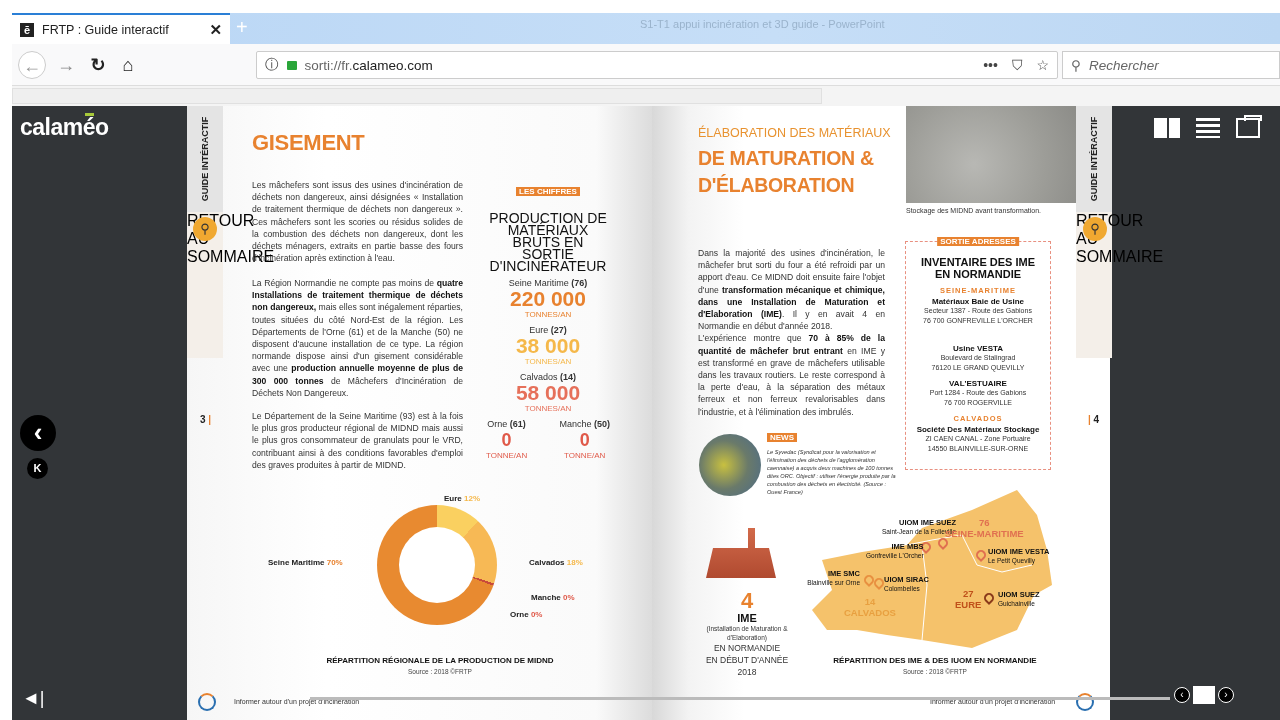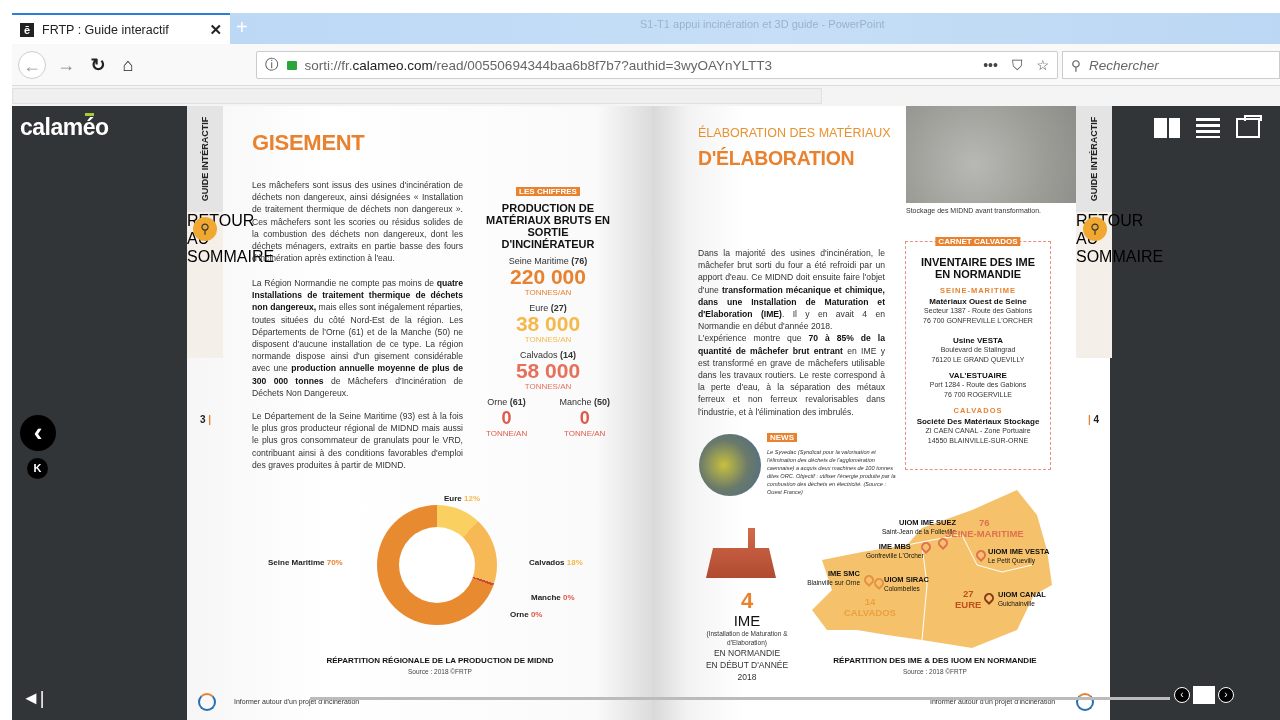--- a/index.html
+++ b/index.html
@@ -45,21 +45,21 @@
 .sidetab .vt{position:absolute;left:50%;top:50%;transform:translate(-50%,-50%) rotate(-90deg);white-space:nowrap;font-size:9px;font-weight:bold;color:#222}
 .sidetab2{position:absolute;width:36px;background:#f4efe9}
 .mag{position:absolute;width:24px;height:24px;border-radius:50%;background:#f0a830;color:#333;font-size:13px;text-align:center;line-height:24px}
 .pnum{position:absolute;font-size:10px;font-weight:bold;color:#222}
 .pnum .o{color:#e8822f}
 .h-gis{position:absolute;left:252px;top:130px;font-size:22px;font-weight:bold;color:#e8822f;letter-spacing:-.3px}
 .body{position:absolute;font-size:8.6px;line-height:12.2px;color:#333;text-align:justify}
 .body b{color:#111}
 .chiff{position:absolute;left:486px;top:180px;width:124px;text-align:center}
 .tagO{display:inline-block;background:#e8822f;color:#fff;font-size:8px;font-weight:bold;padding:0 3px}
-.chiff .ttl{font-size:11px;font-weight:bold;color:#111;line-height:12px;margin-top:4px}
+.chiff .ttl{font-size:14px;font-weight:normal;color:#111;line-height:12px;margin-top:14px}
 .chiff .lb{font-size:9px;color:#333;margin-top:6px}
 .chiff .big{font-size:21px;font-weight:bold;line-height:22px}
 .chiff .un{font-size:8px}
 .small2{display:flex;justify-content:space-between;margin-top:6px}
 .donut{position:absolute;left:377px;top:505px;width:120px;height:120px;border-radius:50%}
 .donut:after{content:"";position:absolute;left:22px;top:22px;width:76px;height:76px;border-radius:50%;background:#fff}
 .dl{position:absolute;font-size:8px;font-weight:bold;color:#222;white-space:nowrap}
 .cap{position:absolute;text-align:center;font-size:8px;font-weight:bold;color:#111}
 .cap .s{font-weight:normal;font-size:6.5px;color:#444;margin-top:3px}
 .footer{position:absolute;font-size:7px;color:#333}
@@ -75,21 +75,21 @@
 .carnet .t1{font-size:11px;font-weight:bold;color:#111;line-height:12px}
 .carnet .reg{font-size:7.5px;font-weight:bold;color:#e8822f;letter-spacing:1px;margin-top:6px}
 .carnet .n{font-size:8px;font-weight:bold;color:#111;margin-top:2px}
 .carnet .a{font-size:7px;color:#333;line-height:10px}
 .news-img{position:absolute;left:699px;top:434px;width:62px;height:62px;border-radius:50%;background:radial-gradient(circle at 40% 50%,#c8c040,#6a7a6a 50%,#4a6a8a)}
 .news-tag{position:absolute;left:767px;top:433px}
 .news-txt{position:absolute;left:767px;top:448px;width:130px;font-size:5.6px;line-height:8px;font-style:italic;color:#333}
 .ime-ic{position:absolute;left:706px;top:528px;width:70px;height:50px;background:linear-gradient(#d26a4a,#b04a30);clip-path:polygon(10% 40%,60% 40%,60% 0,70% 0,70% 40%,90% 40%,100% 100%,0 100%)}
 .ime{position:absolute;left:700px;top:590px;width:94px;text-align:center;color:#333}
 .ime .n{font-size:22px;font-weight:bold;color:#e8822f;line-height:22px}
-.ime .t{font-size:15px;font-weight:normal;color:#111}
+.ime .t{font-size:11px;font-weight:bold;color:#111}
 .ime .p{font-size:6.5px;line-height:9px}
 .ime .e{font-size:8.5px;line-height:12px}
 .map{position:absolute;left:802px;top:490px;width:260px;height:160px}
 .pin{position:absolute;width:10px;height:10px;border-radius:50% 50% 50% 0;transform:rotate(-45deg);border:2.5px solid #e07050;background:transparent}
 .ml{position:absolute;font-size:7.5px;font-weight:bold;color:#111;white-space:nowrap;line-height:9px}
 .ml .s{font-weight:normal;font-size:6.5px}
 .dep{position:absolute;font-size:9.5px;font-weight:bold;text-align:center;line-height:11px}
 </style>
 </head>
 <body>
@@ -108,21 +108,20 @@
 <div class="navbar">
   <div class="nbtn back">←</div>
   <div class="nbtn" style="left:40px;color:#888">→</div>
   <div class="nbtn" style="left:72px;color:#222;font-weight:bold">↻</div>
   <div class="nbtn" style="left:102px;color:#222">⌂</div>
   <div class="urlbar">
     <span style="color:#444">ⓘ</span>
     <span class="lock"></span>
     <span>sorti://fr.</span>
       <span class="dom">calameo.com</span>
-      <span>/read/00550694344baa6b8f7b7?authid=3wyOAYnYLTT3</span>
     <span class="acts">
       <span>•••</span>
       <span>⛉</span>
       <span>☆</span>
     </span>
   </div>
   <div class="search">
     <span style="font-style:normal;margin-right:8px">⚲</span>
     <span>Rechercher</span>
   </div>
@@ -198,36 +197,37 @@
 <div class="pageR"></div>
 <div class="sidetab" style="left:1076px;top:106px;height:106px">
     <span class="vt">GUIDE INTÉRACTIF</span>
   </div>
 <div class="sidetab2" style="left:1076px;top:212px;height:146px"><span class="vt" style="top:60%">RETOUR AU SOMMAIRE</span></div>
 <div class="mag" style="left:1083px;top:217px">⚲</div>
 <div class="pnum" style="left:1088px;top:414px"><span class="o">|</span> <span>4</span></div>
 
 <div class="sub">ÉLABORATION DES MATÉRIAUX</div>
 <div class="h-inst">
+    <div>DE MATURATION &amp;</div>
     <div>D'ÉLABORATION</div>
   </div>
 <div class="photo"></div>
 <div class="photocap">Stockage des MIDND avant transformation.</div>
 
 <div class="body" style="left:698px;top:247px;width:187px"><span>Dans la majorité des usines d'incinération, le mâchefer brut sorti du four a été refroidi par un apport d'eau. Ce MIDND doit ensuite faire l'objet d'une </span><b>transformation mécanique et chimique, dans une Installation de Maturation et d'Elaboration (IME)</b><span>. Il y en avait 4 en Normandie en début d'année 2018.</span><br><span>L'expérience montre que </span><b>70 à 85% de la quantité de mâchefer brut entrant</b><span> en IME y est transformé en grave de mâchefers utilisable dans les travaux routiers. Le reste correspond à la perte d'eau, à la séparation des métaux ferreux et non ferreux revalorisables dans l'industrie, et à l'élimination des imbrulés.</span></div>
 
 <div class="carnet">
-  <span class="tag">CARNET CALVADOS</span>
+  <span class="tag">SORTIE ADRESSES</span>
   <div class="t1">INVENTAIRE DES IME</div>
   <div class="t1">EN NORMANDIE</div>
   <div class="reg">SEINE-MARITIME</div>
-  <div class="n">Matériaux Ouest de Seine</div>
+  <div class="n">Matériaux Baie de Usine</div>
   <div class="a">Secteur 1387 - Route des Gabions</div>
   <div class="a">76 700 GONFREVILLE L'ORCHER</div>
-  <div class="n" style="margin-top:10px">Usine VESTA</div>
+  <div class="n" style="margin-top:18px">Usine VESTA</div>
   <div class="a">Boulevard de Stalingrad</div>
   <div class="a">76120 LE GRAND QUEVILLY</div>
   <div class="n" style="margin-top:6px">VAL'ESTUAIRE</div>
   <div class="a">Port 1284 - Route des Gabions</div>
   <div class="a">76 700 ROGERVILLE</div>
   <div class="reg">CALVADOS</div>
   <div class="n">Société Des Matériaux Stockage</div>
   <div class="a">ZI CAEN CANAL - Zone Portuaire</div>
   <div class="a">14550 BLAINVILLE-SUR-ORNE</div>
 </div>
@@ -254,38 +254,38 @@
   <div class="pin" style="left:119px;top:52px"></div>
   <div class="pin" style="left:136px;top:48px"></div>
   <div class="pin" style="left:174px;top:60px"></div>
   <div class="pin" style="left:62px;top:85px;border-color:#e89040"></div>
   <div class="pin" style="left:72px;top:88px;border-color:#e89040"></div>
   <div class="pin" style="left:182px;top:103px;border-color:#8a3a1a"></div>
   <div class="ml" style="left:80px;top:28px;text-align:right">
       <div>UIOM IME SUEZ</div>
       <div class="s">Saint-Jean de la Folleville</div>
     </div>
-  <div class="ml" style="left:64px;top:52px;text-align:center">
+  <div class="ml" style="left:64px;top:52px;text-align:right">
       <div>IME MBS</div>
       <div class="s">Gonfreville L'Orcher</div>
     </div>
   <div class="ml" style="left:186px;top:57px">
       <div>UIOM IME VESTA</div>
       <div class="s">Le Petit Quevilly</div>
     </div>
   <div class="ml" style="left:0px;top:79px;text-align:right;width:58px">
       <div>IME SMC</div>
       <div class="s">Blainville sur Orne</div>
     </div>
   <div class="ml" style="left:82px;top:85px">
       <div>UIOM SIRAC</div>
       <div class="s">Colombelles</div>
     </div>
   <div class="ml" style="left:196px;top:100px">
-      <div>UIOM CANAL</div>
+      <div>UIOM SUEZ</div>
       <div class="s">Guichainville</div>
     </div>
   <div class="dep" style="left:143px;top:27px;color:#e07050">
       <div>76</div>
       <div>SEINE-MARITIME</div>
     </div>
   <div class="dep" style="left:42px;top:106px;color:#e8a040">
       <div>14</div>
       <div>CALVADOS</div>
     </div>

